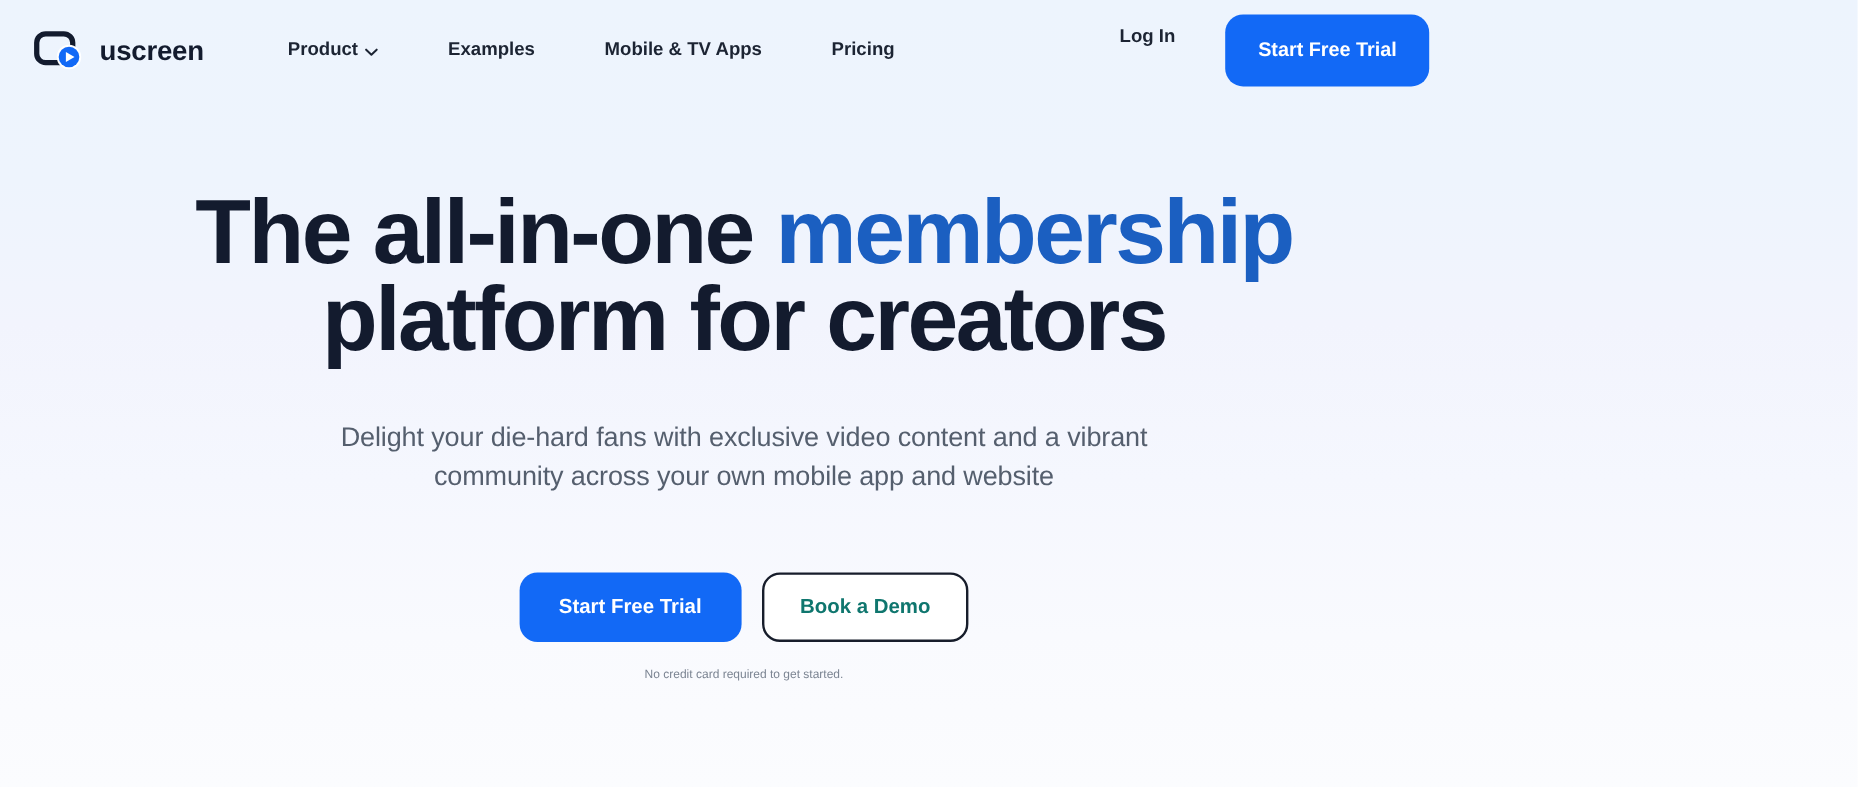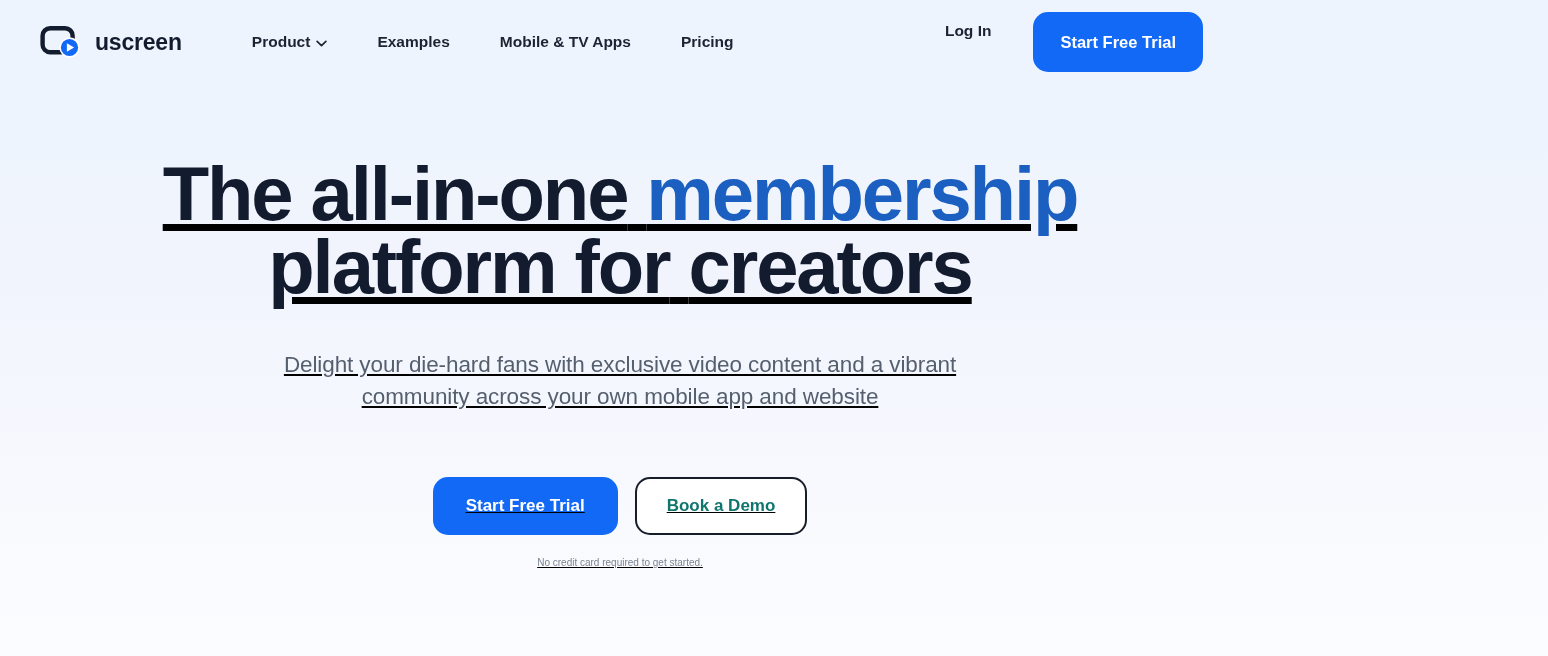--- a/index.html
+++ b/index.html
@@ -25,21 +25,21 @@
         #f5f7fe 400px,
         #f9fafe 530px,
         #fbfcfe 656px);
     overflow: hidden;
   }
 
   
   .header {
     position: absolute;
     top: 0;
-    left: 12px;
+    left: 0;
     width: 1237px;
     height: 84px;
     display: flex;
     align-items: center;
     box-sizing: border-box;
     padding: 0 46px 0 28px;
   }
 
   .brand {
     display: flex;
@@ -59,21 +59,21 @@
   .brand-name {
     font-size: 23px;
     font-weight: 700;
     color: #131b2e;
     letter-spacing: -0.2px;
     line-height: 1;
   }
 
   .nav {
     display: flex;
-    gap: 0;
+    gap: 8px;
   }
   .nav-item {
     display: flex;
     align-items: center;
     gap: 6px;
     font-size: 15.5px;
     font-weight: 600;
     color: #1c2433;
     text-decoration: none;
     padding: 10px 25px;
@@ -119,21 +119,20 @@
     font-family: "Liberation Sans", sans-serif;
   }
 
   
   .hero {
     position: absolute;
     top: 84px;
     left: 0;
     width: 1240px;
     text-align: center;
-    text-decoration: underline;
   }
 
   .headline {
     margin: 0;
     padding-top: 73px;
     font-size: 76px;
     line-height: 73px;
     font-weight: 700;
     letter-spacing: -2.1px;
     color: #131b2e;

